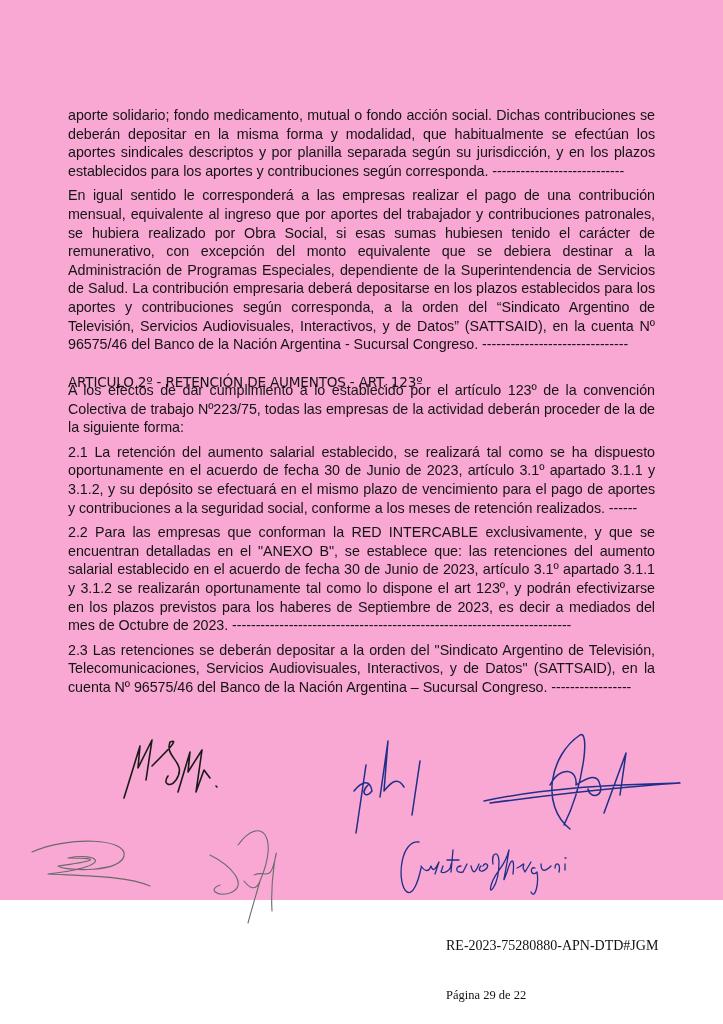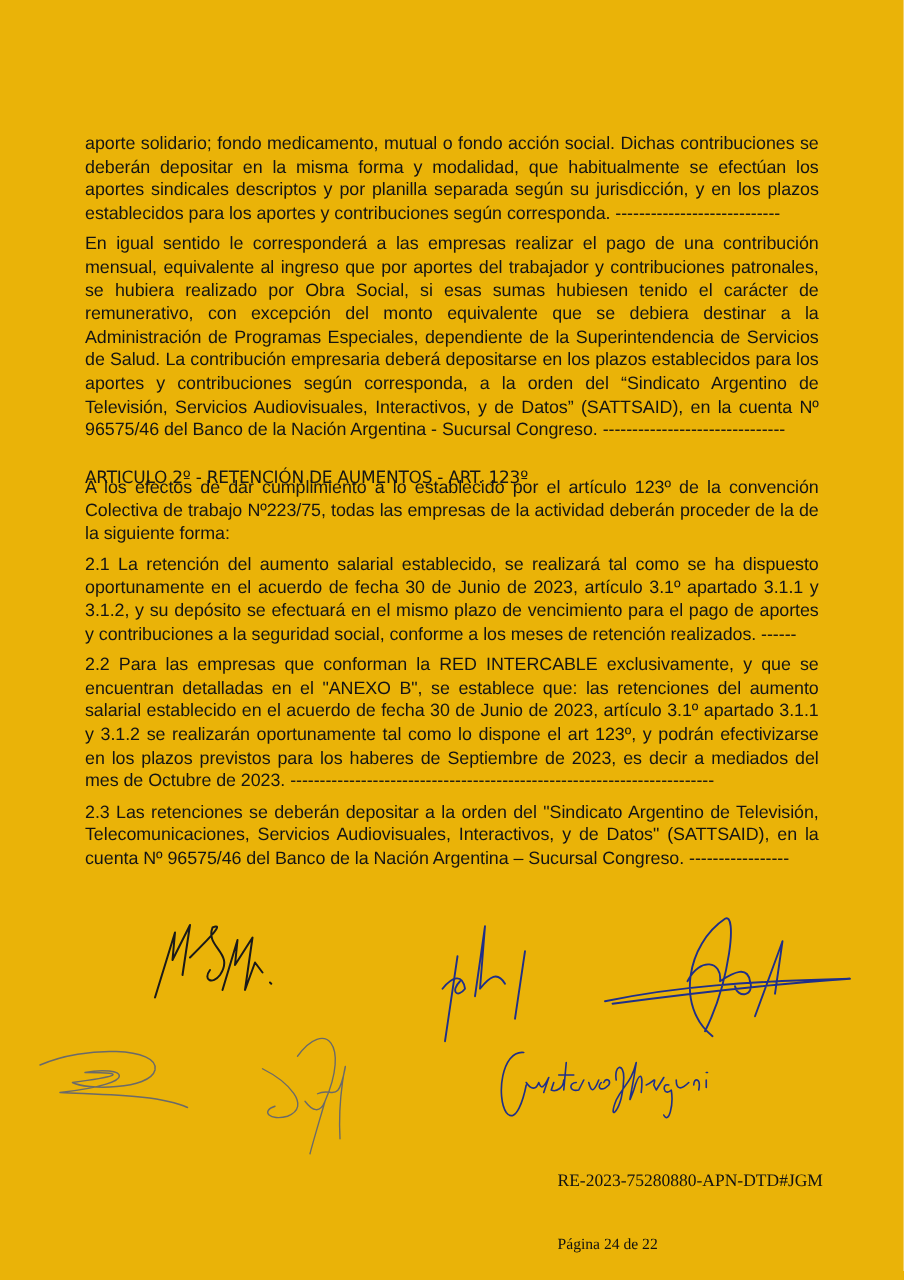--- a/index.html
+++ b/index.html
@@ -1,20 +1,20 @@
 <!DOCTYPE html>
 <html><head>
   <meta charset="utf-8">
   <style>
     html, body { margin: 0; padding: 0; background: #ffffff; }
     body {
       width: 723px; height: 1024px; position: relative; overflow: hidden;
       font-family: "DejaVu Sans", sans-serif; color: #111;
     }
-    .page { position: absolute; left: 0; top: 0; width: 723px; height: 1024px; background: #eab308; }
+    .page { position: absolute; left: 0; top: 0; width: 723px; height: 900px; background: #f9a8d4; }
     .body-text {
       position: absolute; left: 68px; width: 587px;
       font-family: "Liberation Sans", sans-serif;
       font-size: 14.3px; line-height: 18.6px; text-align: justify;
       letter-spacing: -0.05px; color: #141414;
     }
     .para { margin: 0 0 6px 0; }
     .heading {
       position: absolute; left: 68px; top: 374px;
       font-family: "DejaVu Sans", sans-serif; font-weight: normal;
@@ -80,15 +80,15 @@
     </svg>
   </div>
 
   <div class="sig" style="left:395px; top:838px;">
     <svg width="190" height="70" viewBox="0 0 190 70">
       <path d="M24 4 C6 2, 2 40, 10 52 C18 62, 24 40, 26 30 M26 28 C30 34, 34 34, 36 28 C38 34, 40 32, 44 24 L40 36 M48 28 L46 34 C50 36, 56 32, 56 26 M58 12 L56 34 M52 22 L64 22 M66 28 C60 28, 60 36, 68 34 L72 26 M76 28 C78 36, 80 36, 84 26 M86 28 C82 32, 86 36, 92 30 C94 26, 90 24, 88 28 M98 26 C96 14, 104 12, 104 24 C104 50, 90 62, 98 42 C104 30, 110 28, 114 12 C110 40, 106 50, 112 34 C116 20, 120 18, 118 36 M122 30 C128 28, 130 22, 128 30 L130 34 L136 24 M140 30 C134 28, 136 40, 142 34 C144 46, 140 62, 136 54 M146 26 C146 34, 150 34, 156 28 M160 30 C160 24, 166 24, 164 34 M170 26 L170 32 M170 20 l1 0" fill="none" stroke="#1f2f8a" stroke-width="1.3" stroke-linecap="round" stroke-linejoin="round"></path>
     </svg>
   </div>
 
   <div class="doc-ref">RE-2023-75280880-APN-DTD#JGM</div>
-  <div class="page-num">Página 24 de 22</div>
+  <div class="page-num">Página 29 de 22</div>
 
 </div>
 
 </body></html>

